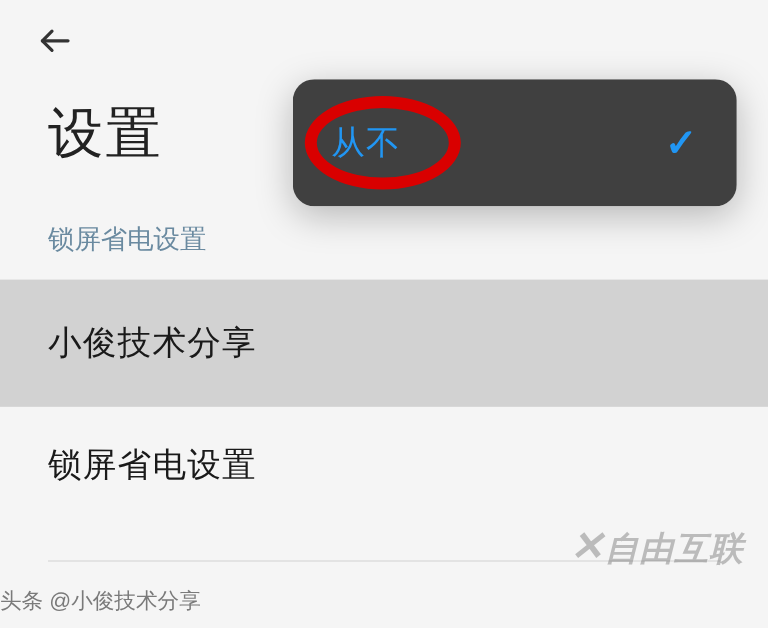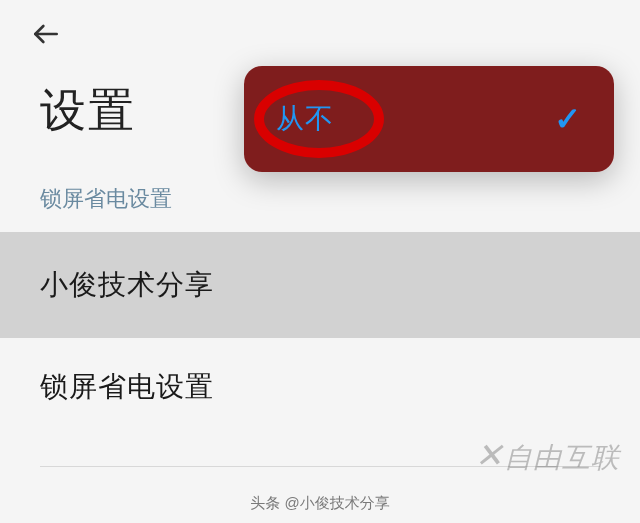--- a/index.html
+++ b/index.html
@@ -60,21 +60,21 @@
     .option {
       display: flex;
       align-items: center;
       justify-content: space-between;
       padding: 34px 32px;
       font-size: 28px;
       color: #1a1a1a;
       letter-spacing: 1px;
     }
     .option.selected {
-      background: #7f1d1d;
+      background: #404040;
       color: #2196f3;
       font-weight: 500;
       position: relative;
       gap: 29px;
     }
     .ring {
       position: absolute;
       left: 10px;
       top: 50%;
       transform: translateY(-50%);
@@ -88,30 +88,29 @@
       color: #2196f3;
       font-size: 32px;
       font-weight: bold;
     }
     .watermark {
       position: absolute;
       right: 20px;
       bottom: 46px;
       font-size: 28px;
       font-style: italic;
-      font-weight: normal;
+      font-weight: bold;
       color: rgba(80,80,80,0.35);
       letter-spacing: 1px;
     }
     .footer {
       position: absolute;
       bottom: 10px;
       width: 100%;
-      text-align: center;
-      font-size: 15px;
+      font-size: 18px;
       color: #7a7a7a;
     }
   </style>
 </head>
 <body>
 
 <div class="header">
   <span class="back-icon">
     <svg viewBox="0 0 24 24" width="32" height="32" fill="none" stroke="#333" stroke-width="2" stroke-linecap="round" stroke-linejoin="round">
       <line x1="20" y1="12" x2="4" y2="12"></line>

